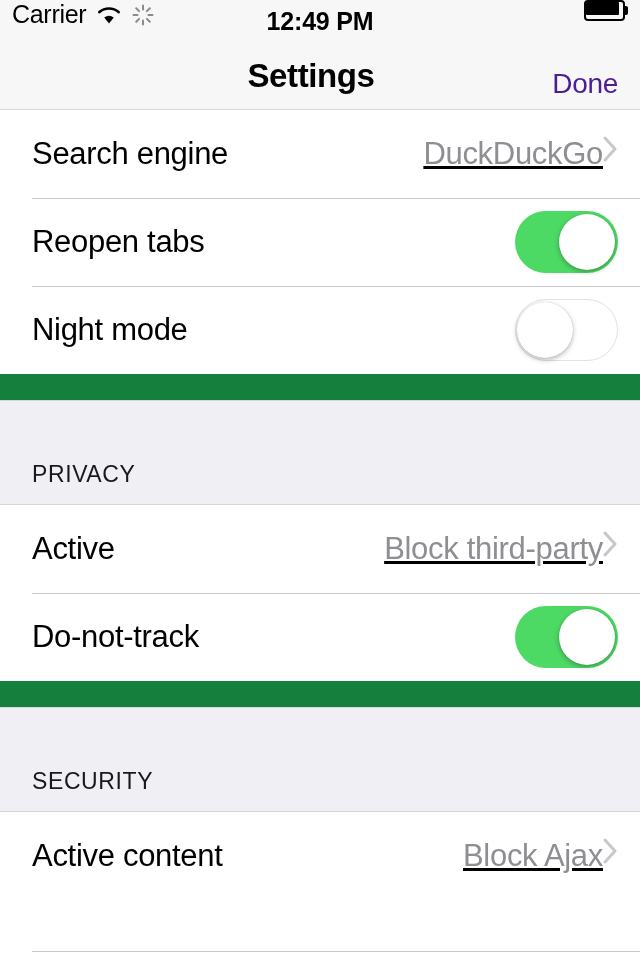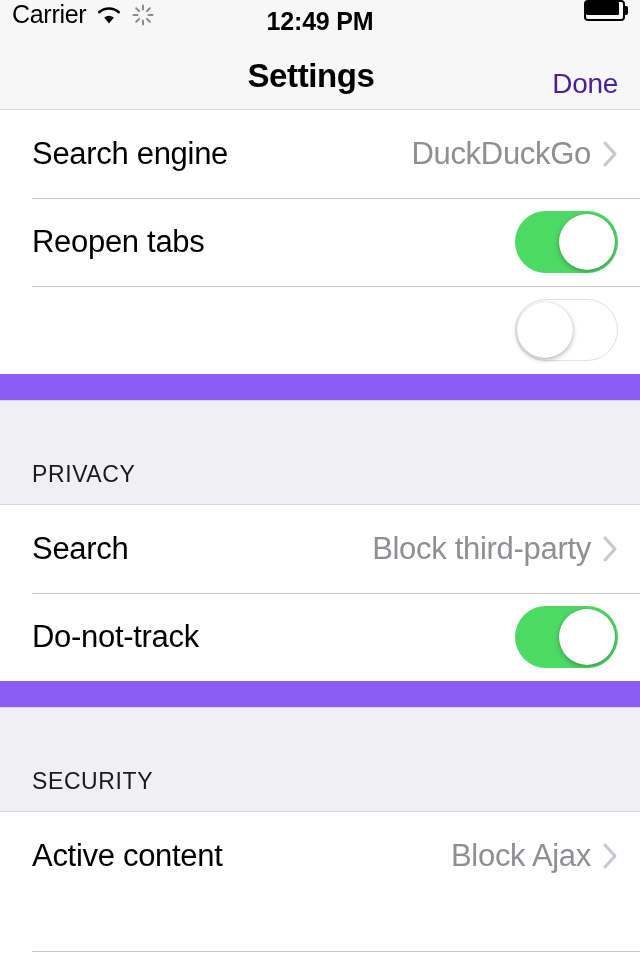--- a/index.html
+++ b/index.html
@@ -53,21 +53,21 @@
     text-align:center; font-size:33px; font-weight:bold;
     color:#000; letter-spacing:-0.4px;
   }
   .nav-done {
     margin-left:auto; margin-right:22px;
     font-size:28px; color:#4c1d95; letter-spacing:-0.3px;
     position:relative; z-index:2;margin-top:16px;
   }
 
   
-  .list { background:#8b5cf6; }
+  .list { background:#15803d; }
   .section-header {
     background:#efeff4;
     height:105px;
     display:flex; align-items:flex-end;
     padding:0 0 16px 32px;
     border-top:1px solid #d5d5da;
     border-bottom:1px solid #d5d5da;
     margin-top:26px;
   }
   .section-header-text {
@@ -81,21 +81,21 @@
     position:relative;
   }
   .row + .row::before {
     content:""; position:absolute; left:32px; right:0; top:0;
     height:1px; background:#c8c7cc;
   }
   .row-label {
     font-size:31px; color:#000; letter-spacing:-0.3px;
   }
   .row-right {
-    margin-left:auto; display:flex; align-items:center; gap:12px;
+    margin-left:auto; display:flex; gap:0;text-decoration:underline;
   }
   .row-value {
     font-size:31px; color:#8e8e93; letter-spacing:-0.3px;
   }
   .chevron {
     width:15px; height:26px; display:block; flex:none;
   }
 
   
   .toggle {
@@ -178,33 +178,34 @@
     <div class="row">
       <span class="row-label">Reopen tabs</span>
       <span class="row-right">
         <span class="toggle on">
             <span class="knob"></span>
           </span>
       </span>
     </div>
 
     <div class="row">
+      <span class="row-label">Night mode</span>
       <span class="row-right">
         <span class="toggle off">
             <span class="knob"></span>
           </span>
       </span>
     </div>
 
     <div class="section-header">
       <span class="section-header-text">PRIVACY</span>
     </div>
 
     <div class="row">
-      <span class="row-label">Search</span>
+      <span class="row-label">Active</span>
       <span class="row-right">
         <span class="row-value">Block third-party</span>
         <span class="chevron">
           <svg viewBox="0 0 15 26" width="15" height="26">
               <path d="M2 2 L12 13 L2 24" stroke="#c7c7cc" stroke-width="3" fill="none" stroke-linecap="round" stroke-linejoin="round"></path>
             </svg>
         </span>
       </span>
     </div>
 

